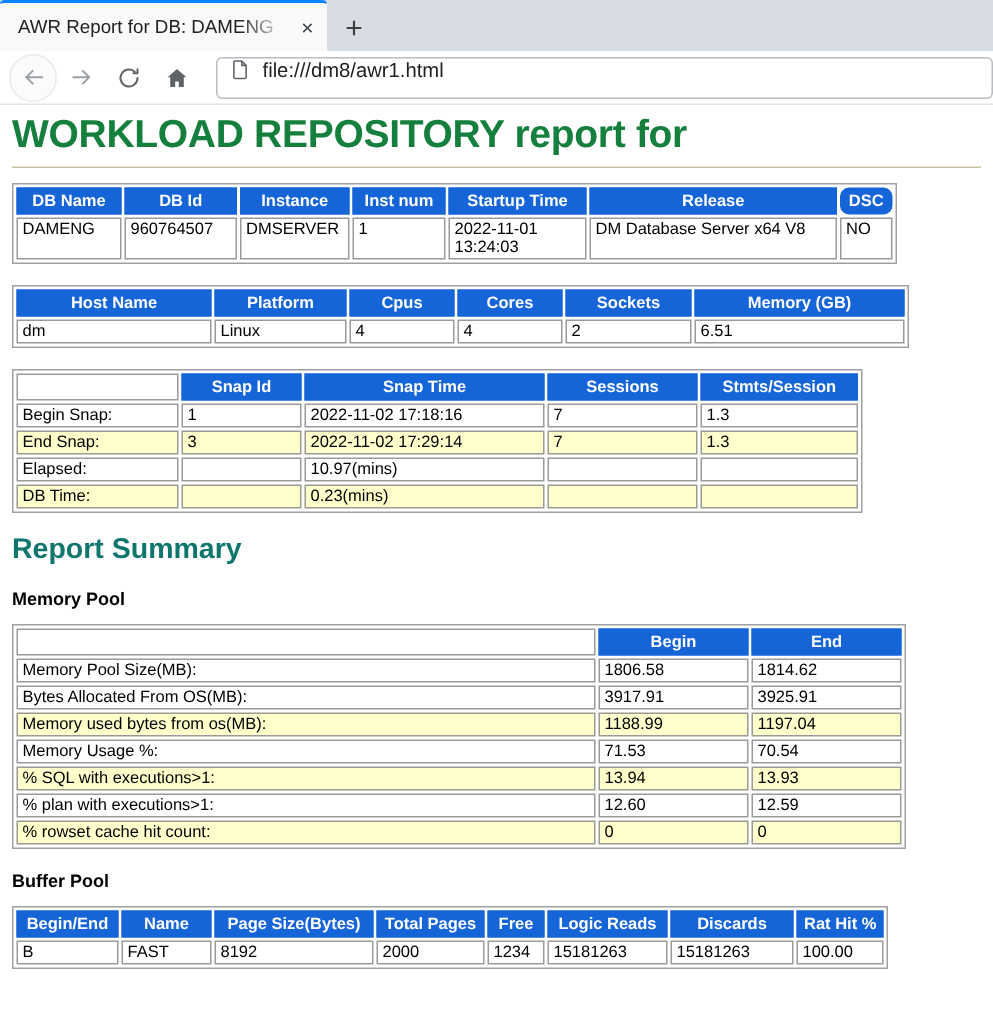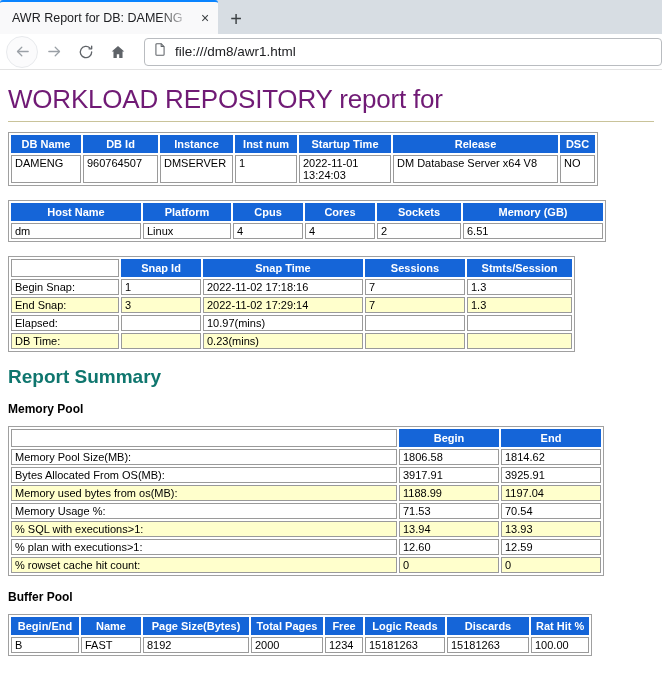--- a/index.html
+++ b/index.html
@@ -79,21 +79,20 @@
   .navbtn svg { display: block; }
 
   .urlbar {
     margin-left: 10px;
     height: 28px;
     flex: 1 1 auto;
     background: #fff;
     border: 1px solid #b9bcc0;
     border-radius: 4px;
     display: flex;
-    align-items: center;
     padding: 0 8px;
     width: 480px;
     min-width: 0;
     overflow: hidden;
   }
   .urlbar .doc-icon { flex: 0 0 14px; margin-right: 8px; color: #5f6368; }
   .url-text {
     font-size: 13.5px;
     color: #202124;
     white-space: nowrap;
@@ -104,23 +103,23 @@
   #content {
     height: 611px;
     overflow: hidden;
     background: #fff;
     padding: 0 8px;
     font-size: 11px;
     color: #000;
   }
   h1.awr {
     font-size: 26px;
-    color: #701a75;
-    font-weight: normal;
-    margin: 14px 0 2px 0;
+    color: #15803d;
+    font-weight: bold;
+    margin: 4px 0 2px 0;
     letter-spacing: -0.2px;
   }
   hr.rule {
     border: none;
     border-top: 1px solid #c9c39a;
     margin: 6px 0 10px 0;
     height: 0;
   }
   h2.sec {
     font-size: 19px;
@@ -230,21 +229,21 @@
 
     <table class="awrtbl">
       <thead>
           <tr id="db-head">
             <th style="width: 70px;">DB Name</th>
             <th style="width: 75px;">DB Id</th>
             <th style="width: 73px;">Instance</th>
             <th style="width: 62px;">Inst num</th>
             <th style="width: 92px;">Startup Time</th>
             <th style="width: 165px;">Release</th>
-            <th style="width: 35px;">DSC</th>
+            <th style="width: 35px; border-radius: 6px;">DSC</th>
           </tr>
         </thead>
       <tbody id="db-body">
           <tr>
             <td>DAMENG</td>
             <td>960764507</td>
             <td>DMSERVER</td>
             <td>1</td>
             <td style="white-space: normal;">2022-11-01 13:24:03</td>
             <td>DM Database Server x64 V8</td>

